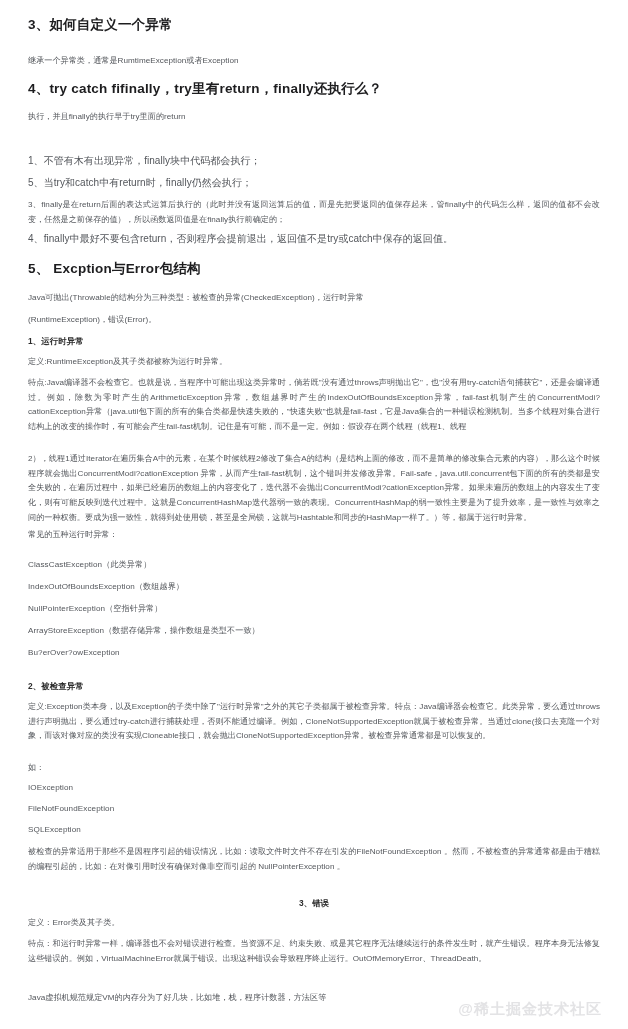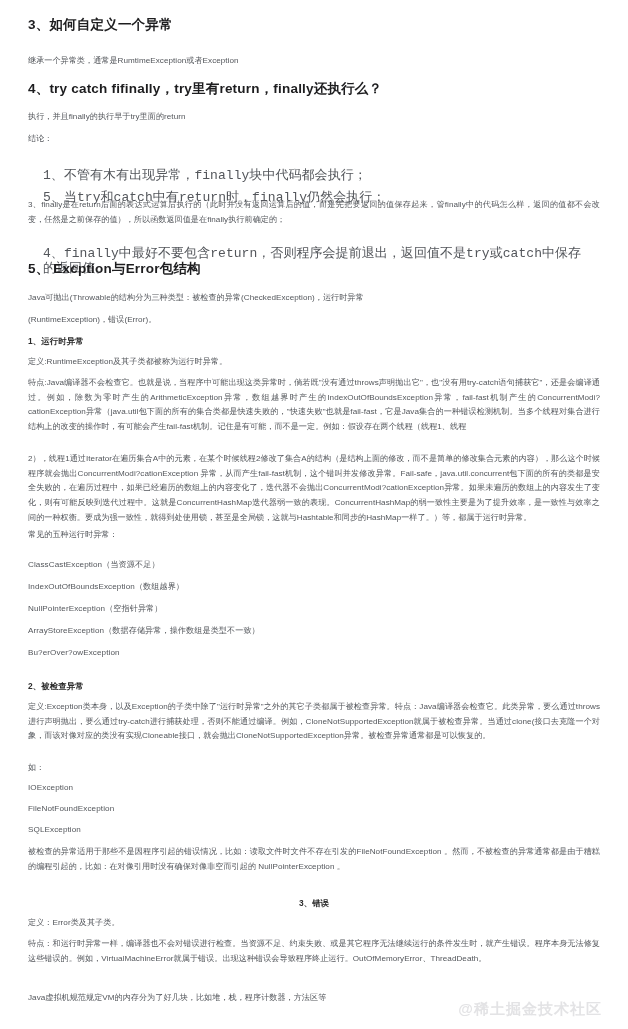--- a/index.html
+++ b/index.html
@@ -52,26 +52,25 @@
     letter-spacing: 0.05px;
   }
   p.lead {
     font-size: 8.1px;
     line-height: 14.7px;
     margin: 0;
     color: #53565b;
     letter-spacing: 0.05px;
   }
   p.listline {
-    font-size: 13px;
-    line-height: 14.7px;
-    margin: 15px;
+    font-size: 10px;
+    line-height: 14.7px;
+    margin: 0;
     color: #53565b;
     letter-spacing: 0.05px;
-    font-family: Liberation Mono, monospace;
   }
   p.codename {
     font-size: 8.1px;
     line-height: 14.7px;
     margin: 0;
     color: #53565b;
     letter-spacing: 0.1px;
   }
 
   
@@ -100,23 +99,20 @@
   <div class="blk" style="top:42px;margin-top:12px;">
     <p class="lead">继承一个异常类，通常是RumtimeException或者Exception</p>
   </div>
 
   <div class="blk" style="top:80px;">
     <h2 class="sec-h">4、try catch fifinally，try里有return，finally还执行么？</h2>
   </div>
   <div class="blk" style="top:110px;">
     <p class="lead">执行，并且finally的执行早于try里面的return</p>
   </div>
-  <div class="blk" style="top:132px;">
-    <p class="lead">结论：</p>
-  </div>
   <div class="blk" style="top:154px;">
     <p class="listline">1、不管有木有出现异常，finally块中代码都会执行；</p>
   </div>
   <div class="blk" style="top:176px;">
     <p class="listline">5、当try和catch中有return时，finally仍然会执行；</p>
   </div>
   <div class="blk" style="top:198px;">
     <p class="para">3、finally是在return后面的表达式运算后执行的（此时并没有返回运算后的值，而是先把要返回的值保存起来，管finally中的代码怎么样，返回的值都不会改变，任然是之前保存的值），所以函数返回值是在finally执行前确定的；</p>
   </div>
   <div class="blk" style="top:232px;">
@@ -143,21 +139,21 @@
     <p class="para">特点:Java编译器不会检查它。也就是说，当程序中可能出现这类异常时，倘若既"没有通过throws声明抛出它"，也"没有用try-catch语句捕获它"，还是会编译通过。例如，除数为零时产生的ArithmeticException异常，数组越界时产生的IndexOutOfBoundsException异常，fail-fast机制产生的ConcurrentModi?cationException异常（java.util包下面的所有的集合类都是快速失败的，"快速失败"也就是fail-fast，它是Java集合的一种错误检测机制。当多个线程对集合进行结构上的改变的操作时，有可能会产生fail-fast机制。记住是有可能，而不是一定。例如：假设存在两个线程（线程1、线程</p>
   </div>
   <div class="blk" style="top:452px;">
     <p class="para">2），线程1通过Iterator在遍历集合A中的元素，在某个时候线程2修改了集合A的结构（是结构上面的修改，而不是简单的修改集合元素的内容），那么这个时候程序就会抛出ConcurrentModi?cationException 异常，从而产生fail-fast机制，这个错叫并发修改异常。Fail-safe，java.util.concurrent包下面的所有的类都是安全失败的，在遍历过程中，如果已经遍历的数组上的内容变化了，迭代器不会抛出ConcurrentModi?cationException异常。如果未遍历的数组上的内容发生了变化，则有可能反映到迭代过程中。这就是ConcurrentHashMap迭代器弱一致的表现。ConcurrentHashMap的弱一致性主要是为了提升效率，是一致性与效率之间的一种权衡。要成为强一致性，就得到处使用锁，甚至是全局锁，这就与Hashtable和同步的HashMap一样了。）等，都属于运行时异常。</p>
   </div>
   <div class="blk" style="top:528px;">
     <p class="lead">常见的五种运行时异常：</p>
   </div>
 
   <div class="blk" style="top:558px;">
-    <p class="codename">ClassCastException（当资源不足）</p>
+    <p class="codename">ClassCastException（此类异常）</p>
   </div>
   <div class="blk" style="top:580px;">
     <p class="codename">IndexOutOfBoundsException（数组越界）</p>
   </div>
   <div class="blk" style="top:602px;">
     <p class="codename">NullPointerException（空指针异常）</p>
   </div>
   <div class="blk" style="top:624px;">
     <p class="codename">ArrayStoreException（数据存储异常，操作数组是类型不一致）</p>
   </div>

